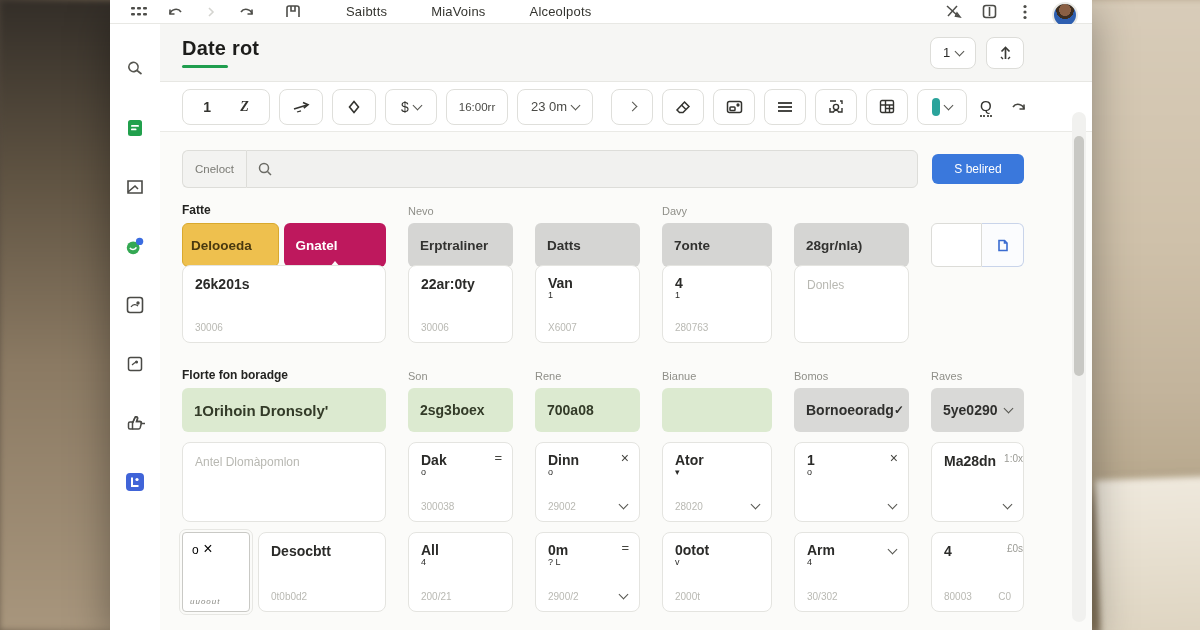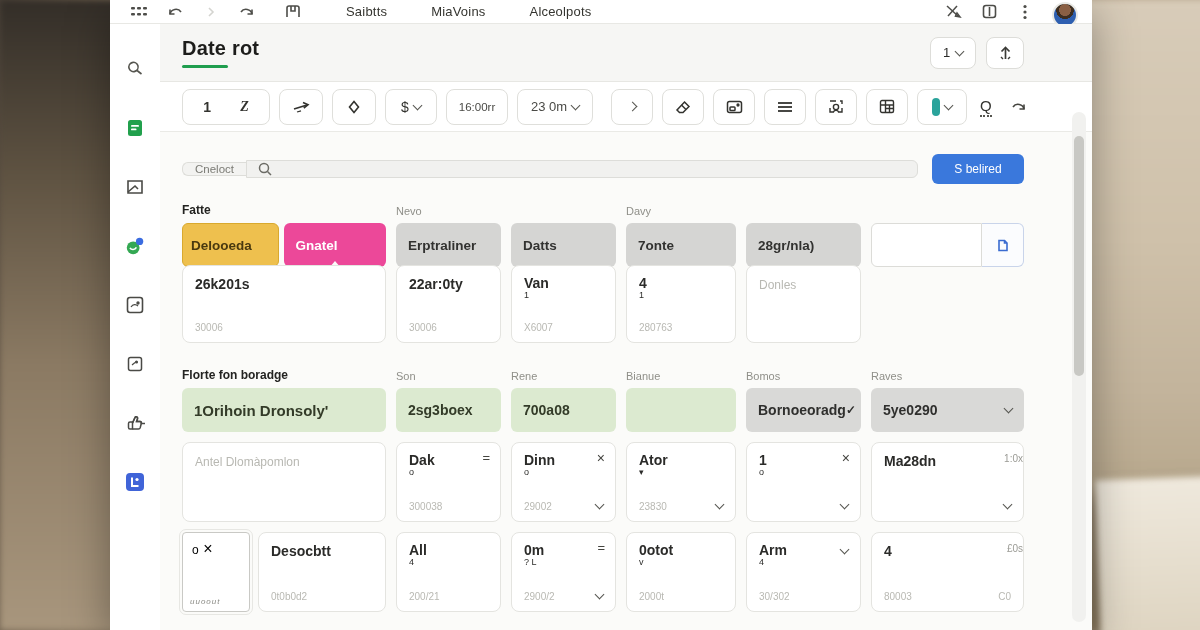--- a/index.html
+++ b/index.html
@@ -66,42 +66,42 @@
   .teal-pill { width:8px; height:18px; border-radius:4px; background:#2aa39b; }
   .q-underline { border-bottom:2px dotted #55554f; padding-bottom:1px; font-size:15px; }
 
   
   .chv { width:7px; height:7px; border-right:1.6px solid #55554f; border-bottom:1.6px solid #55554f;
     transform:rotate(45deg); display:inline-block; margin-top:-3px; flex:0 0 auto; }
   .chv.right { transform:rotate(-45deg); margin-top:0; }
 
   
   .content { padding:18px 68px 0 22px; }
-  .grid6 { display:grid; grid-template-columns:204px 105px 105px 110px 115px 1fr; column-gap:10px; }
-
-  .search-row { display:flex; height:38px;align-items:center; }
+  .grid6 { display:grid; grid-template-columns:204px 105px 105px 110px 115px 1fr; column-gap:22px; }
+
+  .search-row { display:flex; height:38px; }
   .search-label { width:64px; background:#f3f3f1; border:1px solid #dddDD9; border:1px solid #ddddd9;
     border-right:none; border-radius:6px 0 0 6px; display:flex; align-items:center; justify-content:center;
     font-size:11.5px; color:#7b7b75; }
   .search-input { flex:1; background:#f1f1ef; border:1px solid #ddddd9; border-radius:0 6px 6px 0;
     display:flex; align-items:center; padding:0 10px; gap:8px; max-width:676px; }
   .search-input input { border:none; background:transparent; outline:none; flex:1; font-size:13px; color:#333; }
   .primary-btn { margin-left:14px; width:92px; height:30px; align-self:center; background:#3a78dc;
     color:#fff; font-size:12px; border:none; border-radius:6px; display:flex; align-items:center; justify-content:center; }
 
   .labels-row { margin-top:14px; height:15px; align-items:end; }
   .f-label { font-size:11px; color:#8f8f89; }
   .f-label.strong { font-size:12px; font-weight:bold; color:#232321; }
 
   .chips-row { margin-top:6px; height:28px; }
   .chip { height:44px; border-radius:6px; display:flex; align-items:center; padding:0 12px;
     font-size:13.5px; font-weight:600; color:#323230; background:#d5d5d3; }
   .chip-pair { display:flex; gap:5px; }
   .chip.yellow { background:#eec04e; color:#49390f; border:1px solid #d9a92e; flex:1; padding:0 8px; }
-  .chip.green { background:#ec4899; color:#fff; position:relative; flex:1; }
+  .chip.green { background:#be185d; color:#fff; position:relative; flex:1; }
   .chip.green .notch { position:absolute; left:50%; bottom:-1px; width:0; height:0; margin-left:-6px;
     border-left:6px solid transparent; border-right:6px solid transparent; border-bottom:7px solid #fbfbf9; }
   .chip-input { display:flex; height:44px; }
   .chip-input .ci-field { flex:1; background:#fff; border:1px solid #dcdcd8; border-radius:6px 0 0 6px; }
   .chip-input .ci-btn { width:42px; background:#fbfcfe; border:1px solid #c9d4ea; border-left:none;
     border-radius:0 6px 6px 0; display:flex; align-items:center; justify-content:center; }
 
   .cards-row { margin-top:14px; }
   .card { background:#fff; border:1px solid #e4e4e0; border-radius:8px; padding:9px 12px;
     position:relative; height:78px; }
@@ -478,21 +478,21 @@
           <div class="card h80">
             <div class="val">Dinn</div>
             <div class="mark">o</div>
             <span class="x-close">×</span>
             <span class="sub">29002</span>
             <span class="chv chv-br"></span>
           </div>
           <div class="card h80">
             <div class="val">Ator</div>
             <div class="mark">▾</div>
-            <span class="sub">23830</span>
+            <span class="sub">28020</span>
             <span class="chv chv-br"></span>
           </div>
           <div class="card h80">
             <div class="val">1</div>
             <div class="mark">o</div>
             <span class="x-close">×</span>
             <span class="chv chv-br"></span>
           </div>
           <div class="card h80">
             <span class="val">Ma28dn</span>

